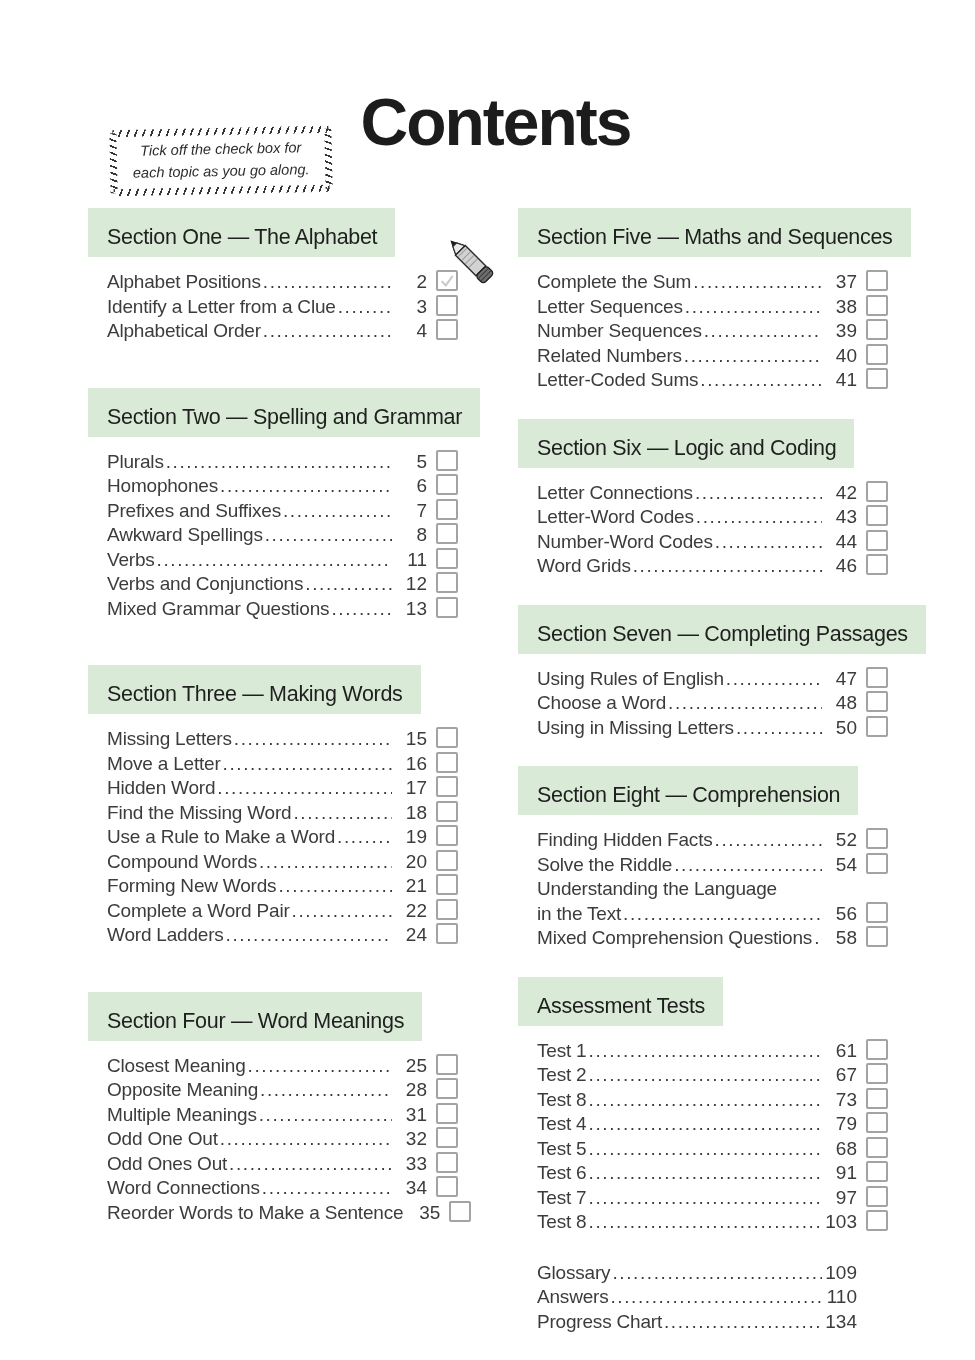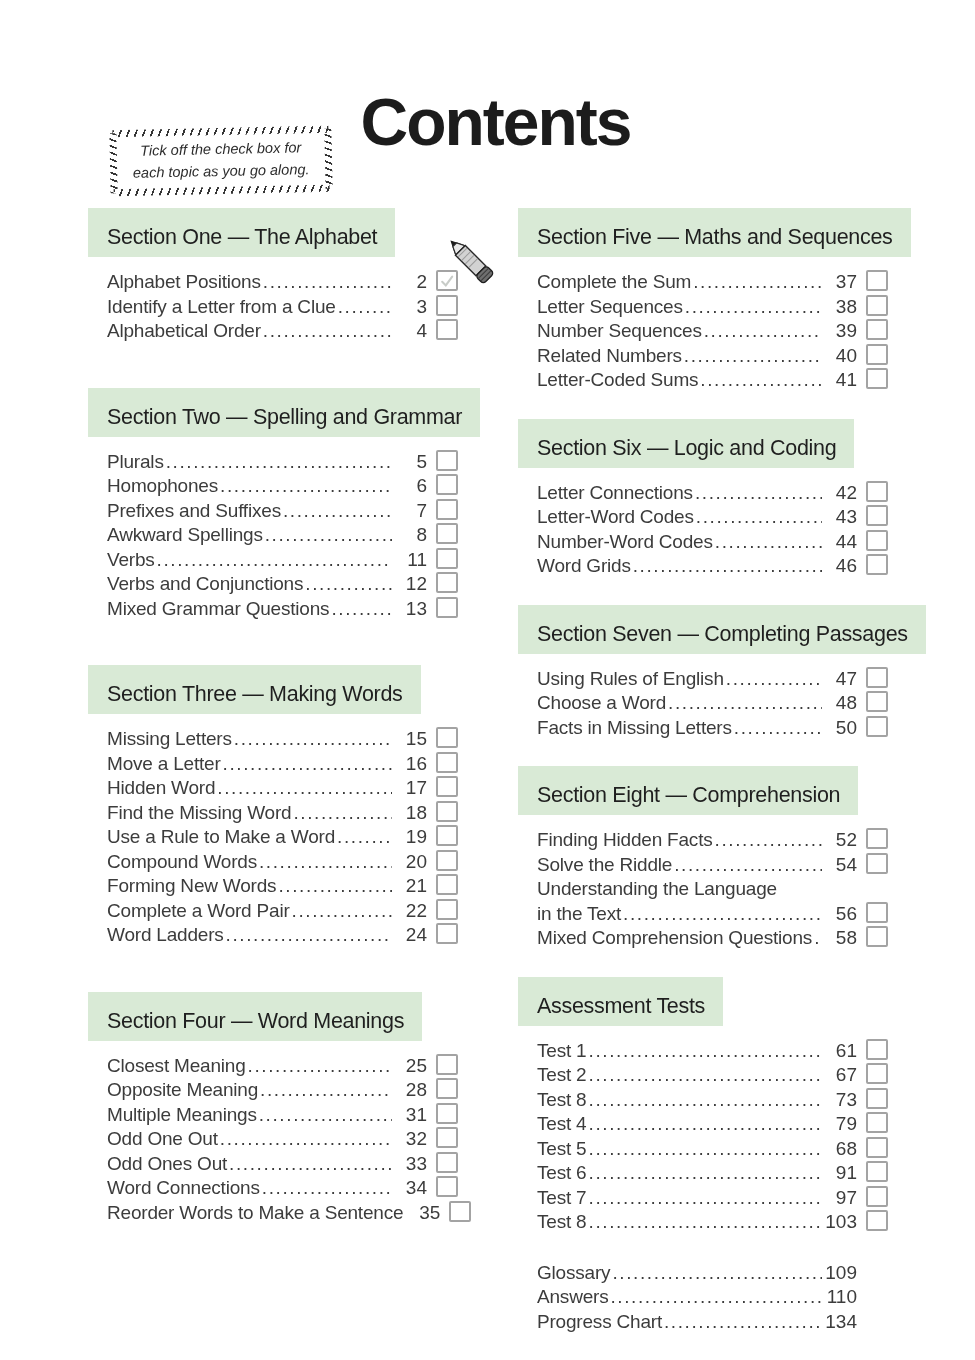--- a/index.html
+++ b/index.html
@@ -375,21 +375,21 @@
     <span class="pg">47</span>
     <span class="cb"></span>
   </div>
             <div class="row">
     <span class="lbl">Choose a Word</span>
     <span class="dots"></span>
     <span class="pg">48</span>
     <span class="cb"></span>
   </div>
             <div class="row">
-    <span class="lbl">Facts in Missing Letters</span>
+    <span class="lbl">Using in Missing Letters</span>
     <span class="dots"></span>
     <span class="pg">50</span>
     <span class="cb"></span>
   </div>
           </div>
   </section>
         <section class="toc-section">
     <h2 class="sec-header">Section Eight — Comprehension</h2>
     <div class="rows">
             <div class="row">

